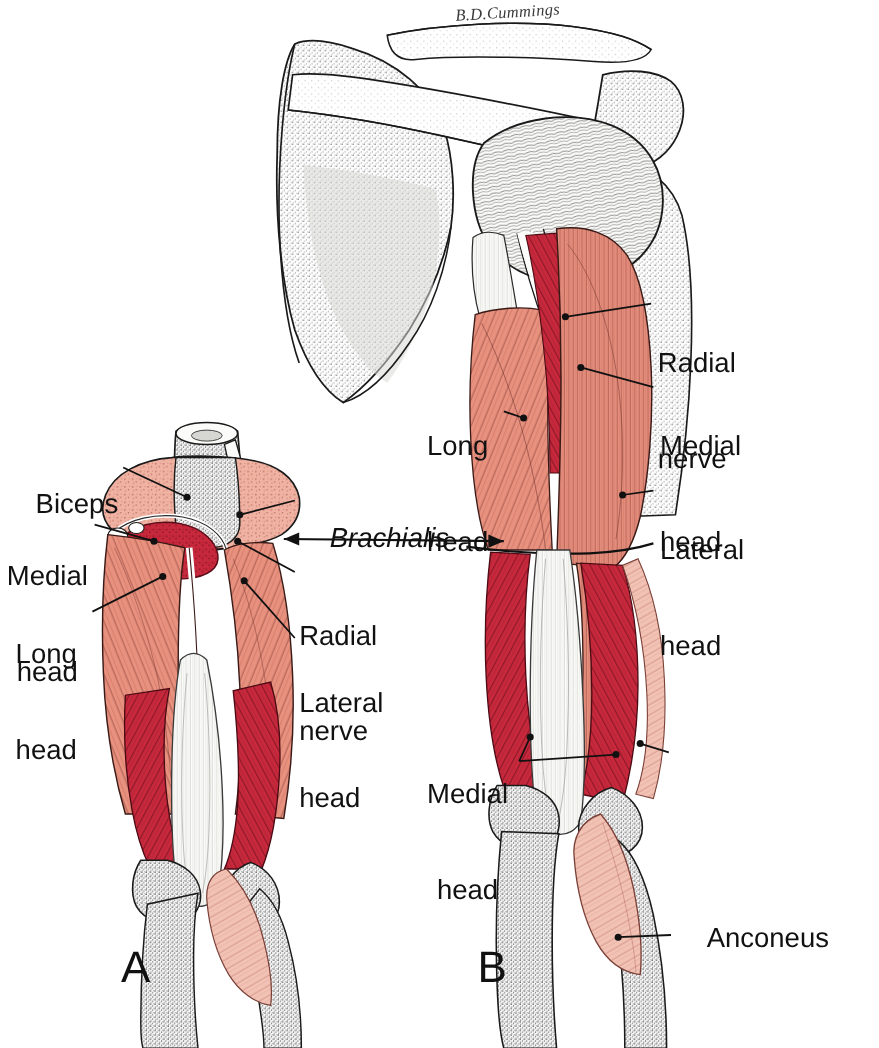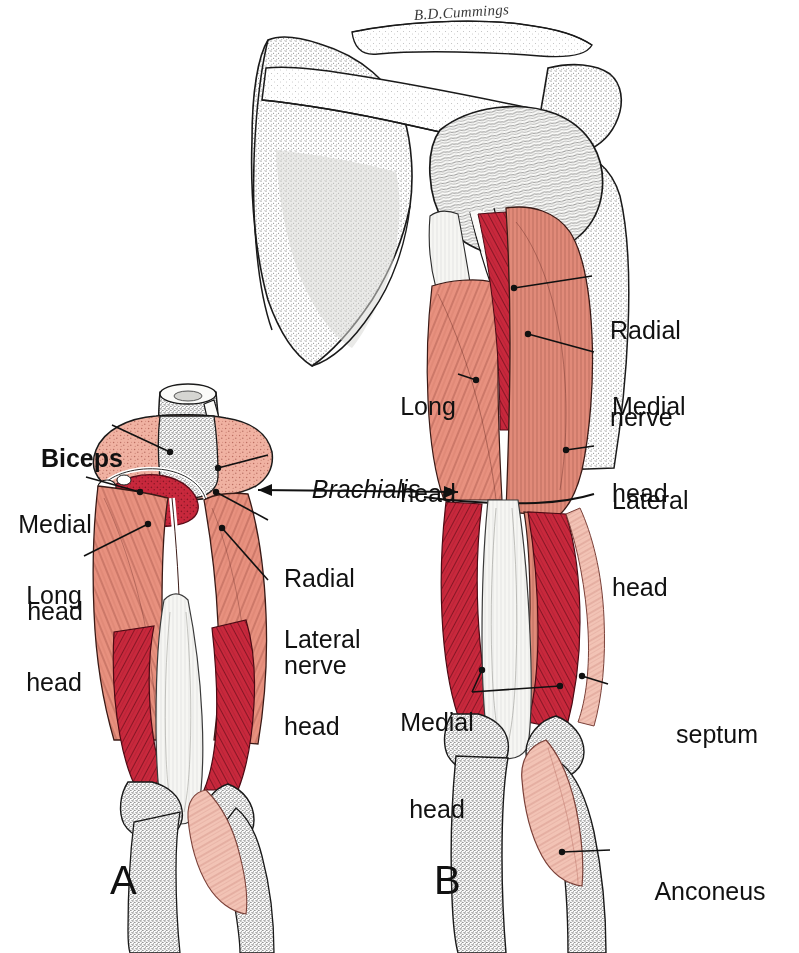--- a/index.html
+++ b/index.html
@@ -2,21 +2,21 @@
 <html><head>
 <meta charset="utf-8">
 <title>Triceps Brachii Anatomical Plate</title>
 <style>
   html,body{margin:0;padding:0;background:#ffffff;}
   body{width:799px;height:953px;overflow:hidden;
        font-family:"Liberation Sans",sans-serif;color:#000;}
   #plate{position:relative;width:799px;height:953px;background:#fff;}
   svg.layer{position:absolute;left:0;top:0;width:799px;height:953px;}
   .lbl{position:absolute;font-family:"Liberation Sans",sans-serif;
-       font-size:25px;line-height:29px;color:#111;white-space:pre;margin-left:12px;}
+       font-size:25px;line-height:29px;color:#111;white-space:pre;}
   .lbl.r{text-align:center;}
   .lbl.l{text-align:left;}
   .panel-ltr{position:absolute;font-size:40px;font-weight:400;color:#111;
              font-family:"Liberation Sans",sans-serif;}
   .sig{position:absolute;font-family:"Liberation Serif",serif;
        font-size:15px;font-style:italic;color:#3a3a3a;
        transform:rotate(-3.5deg);letter-spacing:.3px;}
 </style>
 </head>
 <body>
@@ -373,21 +373,21 @@
     <g>
       <path d="M258 490 L458 492" stroke="#111" stroke-width="2" fill="none"></path>
       <path d="M258 490 L272 484 L272 496 Z" fill="#111"></path>
       <path d="M458 492 L444 486 L444 498 Z" fill="#111"></path>
     </g>
 
   </svg>
 
   <div class="sig" style="left:414px; top:4px;">B.D.Cummings</div>
 
-  <div class="lbl r" style="left:0px; top:415px; width:112px;font-weight:bold;">
+  <div class="lbl r" style="left:0px; top:415px; width:112px;">
     <span>Biceps</span>
   </div>
 
   <div class="lbl r" style="left:0px; top:452px; width:86px;">
     <div>Medial</div>
     <div>head</div>
   </div>
 
   <div class="lbl r" style="left:0px; top:523px; width:84px;">
     <div>Long</div>
@@ -427,23 +427,22 @@
     <div>Lateral</div>
     <div>head</div>
   </div>
 
   <div class="lbl r" style="left:378px; top:650px; width:94px;">
     <div>Medial</div>
     <div>head</div>
   </div>
 
   <div class="lbl l" style="left:612px; top:662px; width:186px;">
-    <div style="text-align:center;">septum</div>
-  </div>
-
-  <div class="lbl l" style="left:616px; top:848px;">
+  </div>
+
+  <div class="lbl l" style="left:616px; top:810px;">
     <span>Anconeus</span>
   </div>
 
   <div class="panel-ltr" style="left:110px; top:858px;">A</div>
   <div class="panel-ltr" style="left:434px; top:858px;">B</div>
 
 </div>
 
 </body></html>

